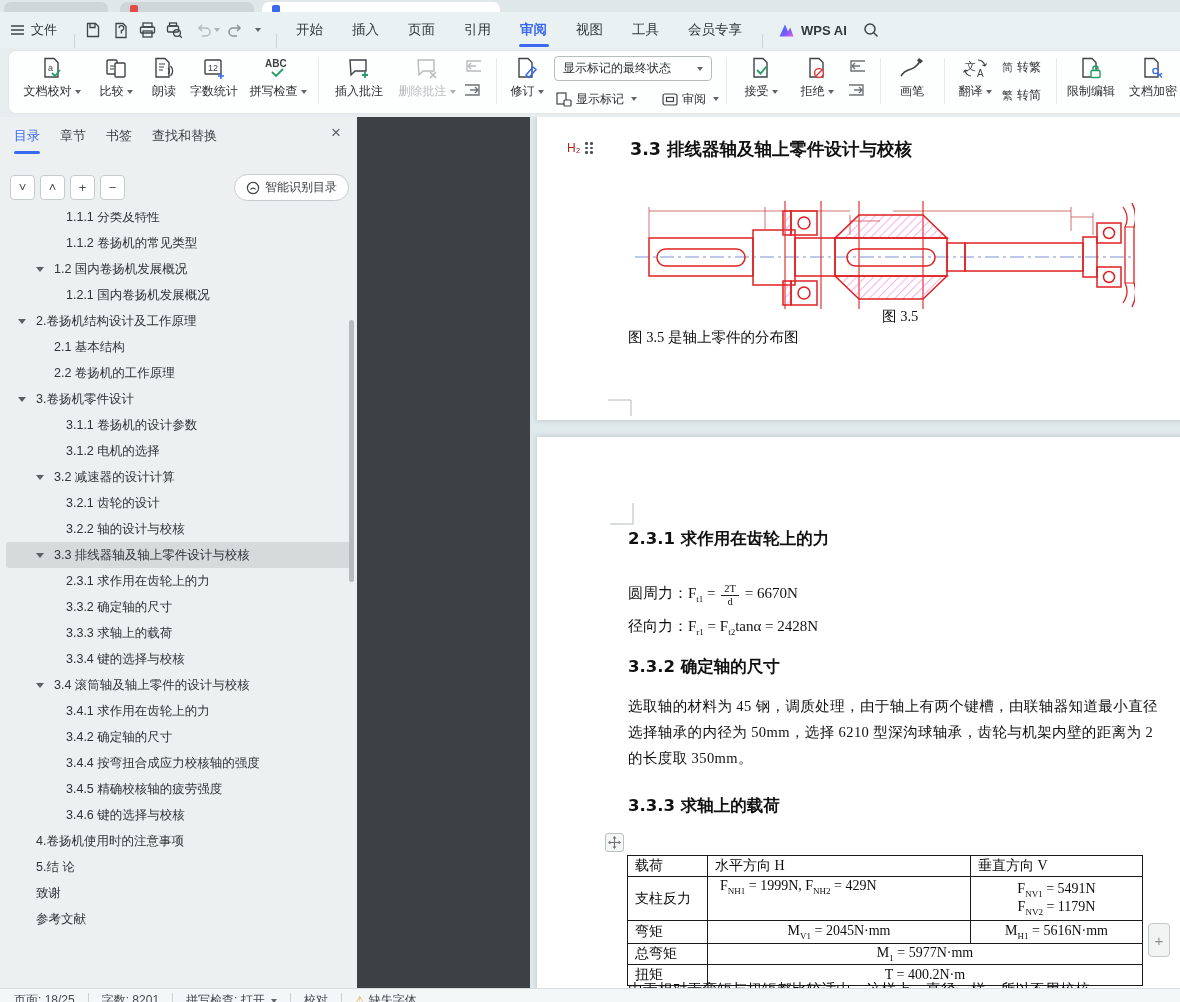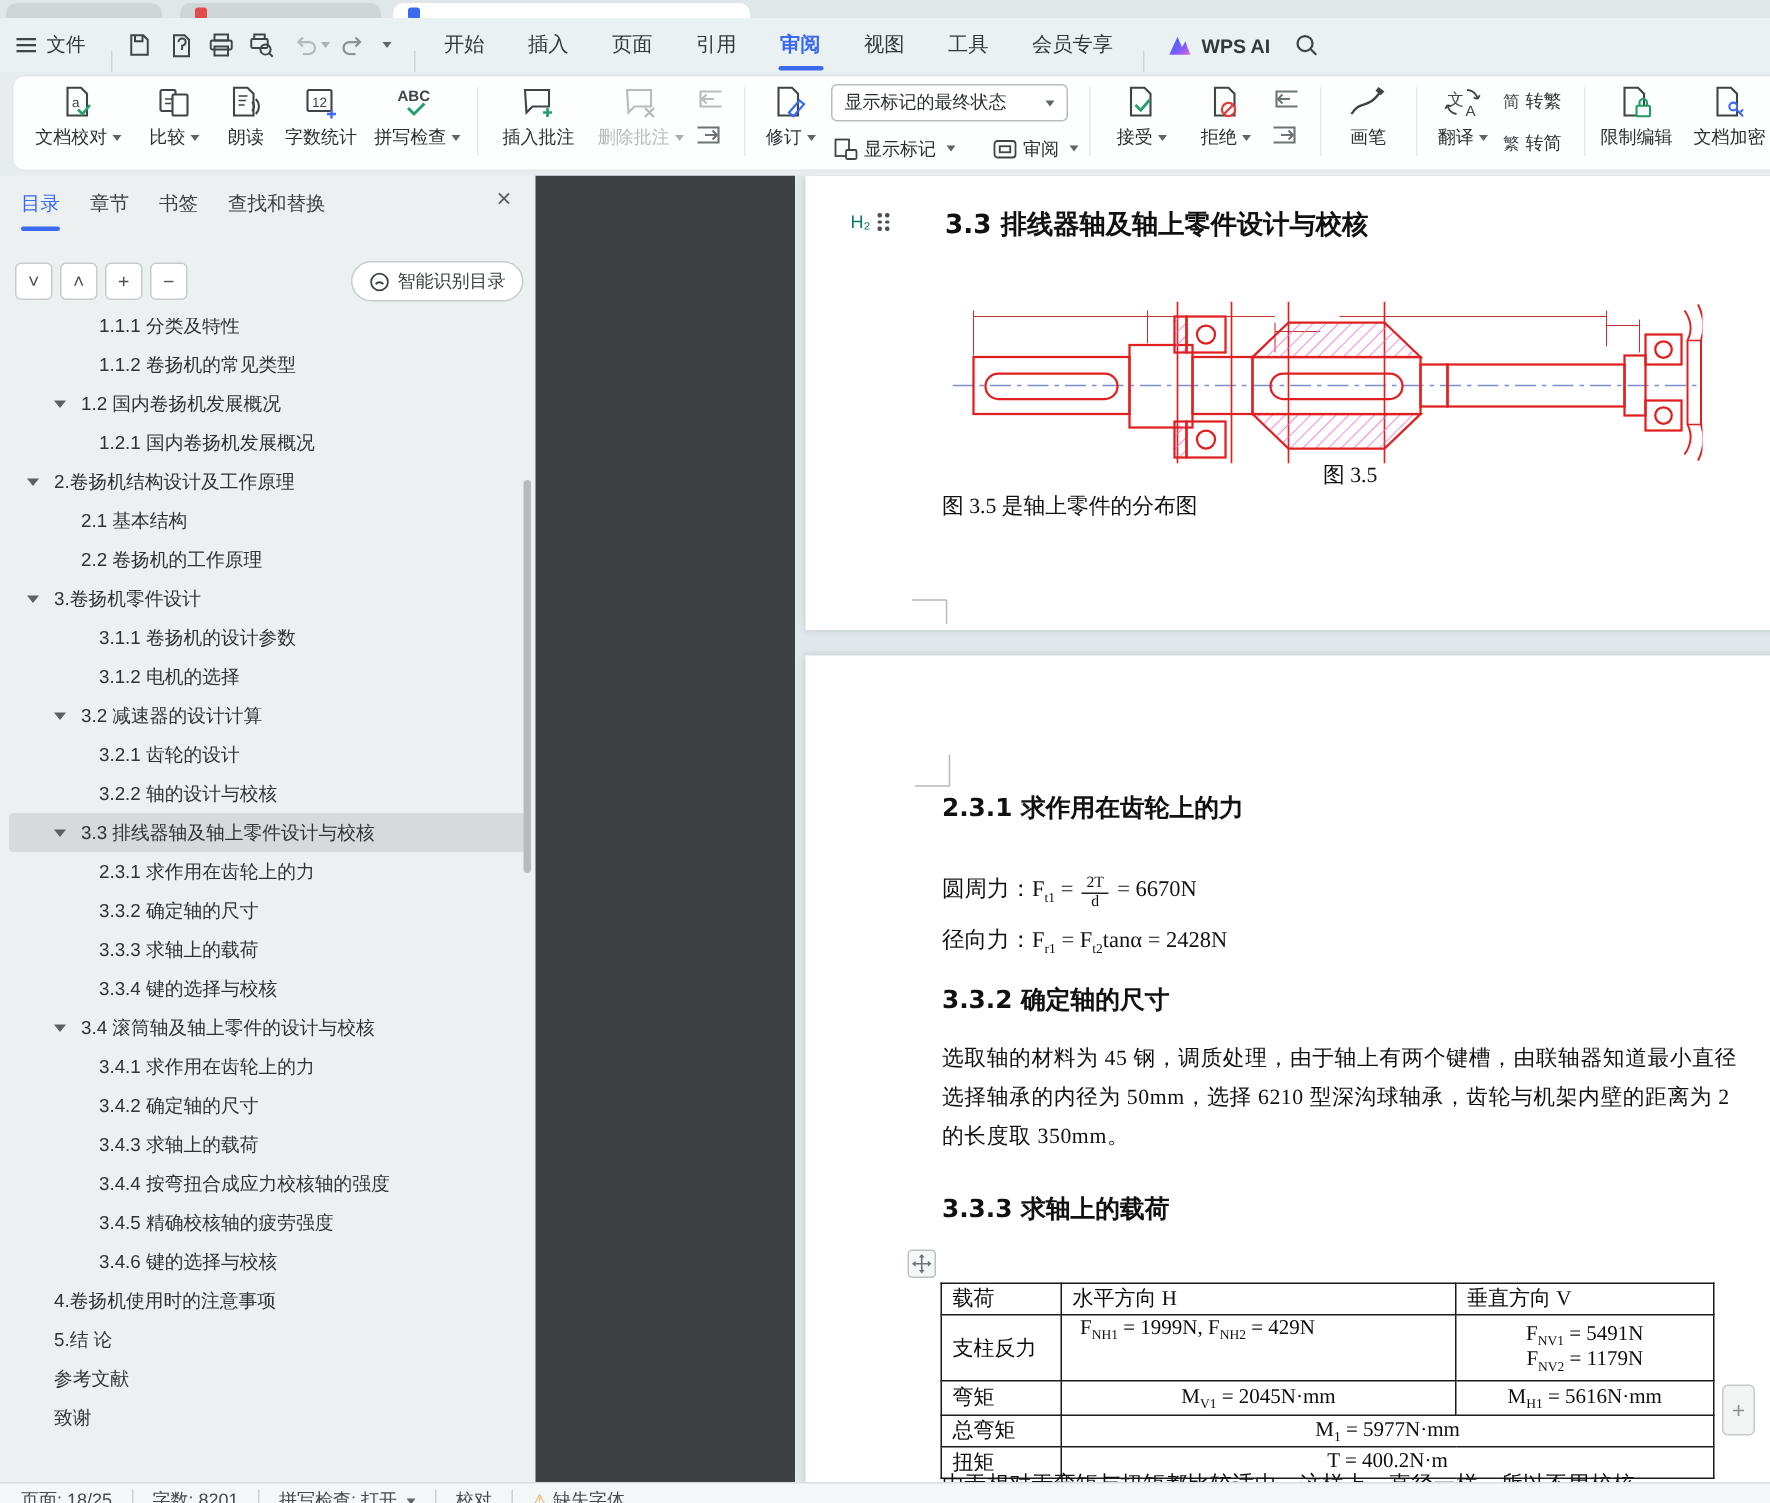--- a/index.html
+++ b/index.html
@@ -61,21 +61,21 @@
 
   
   .darkband { position:absolute; left:357px; top:0; width:173px; height:871px; background:#3e4143; }
   .canvas { position:absolute; left:530px; top:0; right:0; height:871px; background:#dfe8ea; }
 
   .page { position:absolute; left:7px; width:680px; background:#fff; box-shadow:0 0 5px rgba(40,50,55,.22); }
   .page1 { top:0; height:303px; }
   .page2 { top:320px; height:551px; }
   .cornermark line { stroke:#b4babc; stroke-width:1; }
 
-  .h2tag { position:absolute; left:30px; top:24px; font-size:12px; color:#0f766e; display:flex; align-items:center; gap:5px; }
+  .h2tag { position:absolute; left:30px; top:24px; font-size:12px; color:#b91c1c; display:flex; align-items:center; gap:5px; }
   .dots { display:inline-grid; grid-template-columns:3px 3px; grid-gap:2px; }
   .dots i { width:2.6px; height:2.6px; border-radius:50%; background:#4a4f52; }
 
   .doc-h1 { position:absolute; font-family:"DejaVu Sans", sans-serif; font-weight:bold; color:#111; }
   .serif { font-family:"Liberation Serif", serif; }
   .para { position:absolute; left:91px; top:256px; width:600px; font-size:14.5px; line-height:26px; color:#111; letter-spacing:.4px; }
   .formula { position:absolute; left:91px; font-size:15px; color:#111; }
   sub { font-size:9px; }
   .frac { display:inline-block; vertical-align:-7px; text-align:center; margin:0 2px; }
   .frac span { display:block; font-size:10.5px; line-height:1.15; padding:0 3px; }
@@ -546,46 +546,43 @@
           </span>
           <span>3.4 滚筒轴及轴上零件的设计与校核</span>
         </div>
         <div class="toc-row lv3">
           <span>3.4.1 求作用在齿轮上的力</span>
         </div>
         <div class="toc-row lv3">
           <span>3.4.2 确定轴的尺寸</span>
         </div>
         <div class="toc-row lv3">
-          <span>3.4.3 求轴上的载荷</span>
-        </div>
-        <div class="toc-row lv3">
           <span>3.4.4 按弯扭合成应力校核轴的强度</span>
         </div>
         <div class="toc-row lv3">
           <span>3.4.5 精确校核轴的疲劳强度</span>
         </div>
         <div class="toc-row lv3">
           <span>3.4.6 键的选择与校核</span>
         </div>
         <div class="toc-row lv1">
           <span class="sp18"></span>
           <span>4.卷扬机使用时的注意事项</span>
         </div>
         <div class="toc-row lv1">
           <span class="sp18"></span>
           <span>5.结 论</span>
         </div>
         <div class="toc-row lv1">
           <span class="sp18"></span>
-          <span>参考文献</span>
+          <span>致谢</span>
         </div>
         <div class="toc-row lv1">
           <span class="sp18"></span>
-          <span>致谢</span>
+          <span>参考文献</span>
         </div>
       </div>
   </div>
   <div class="sb-thumb"></div>
 
   <div class="darkband"></div>
   <div class="canvas">
 
     <div class="page page1">
       <div class="h2tag">

